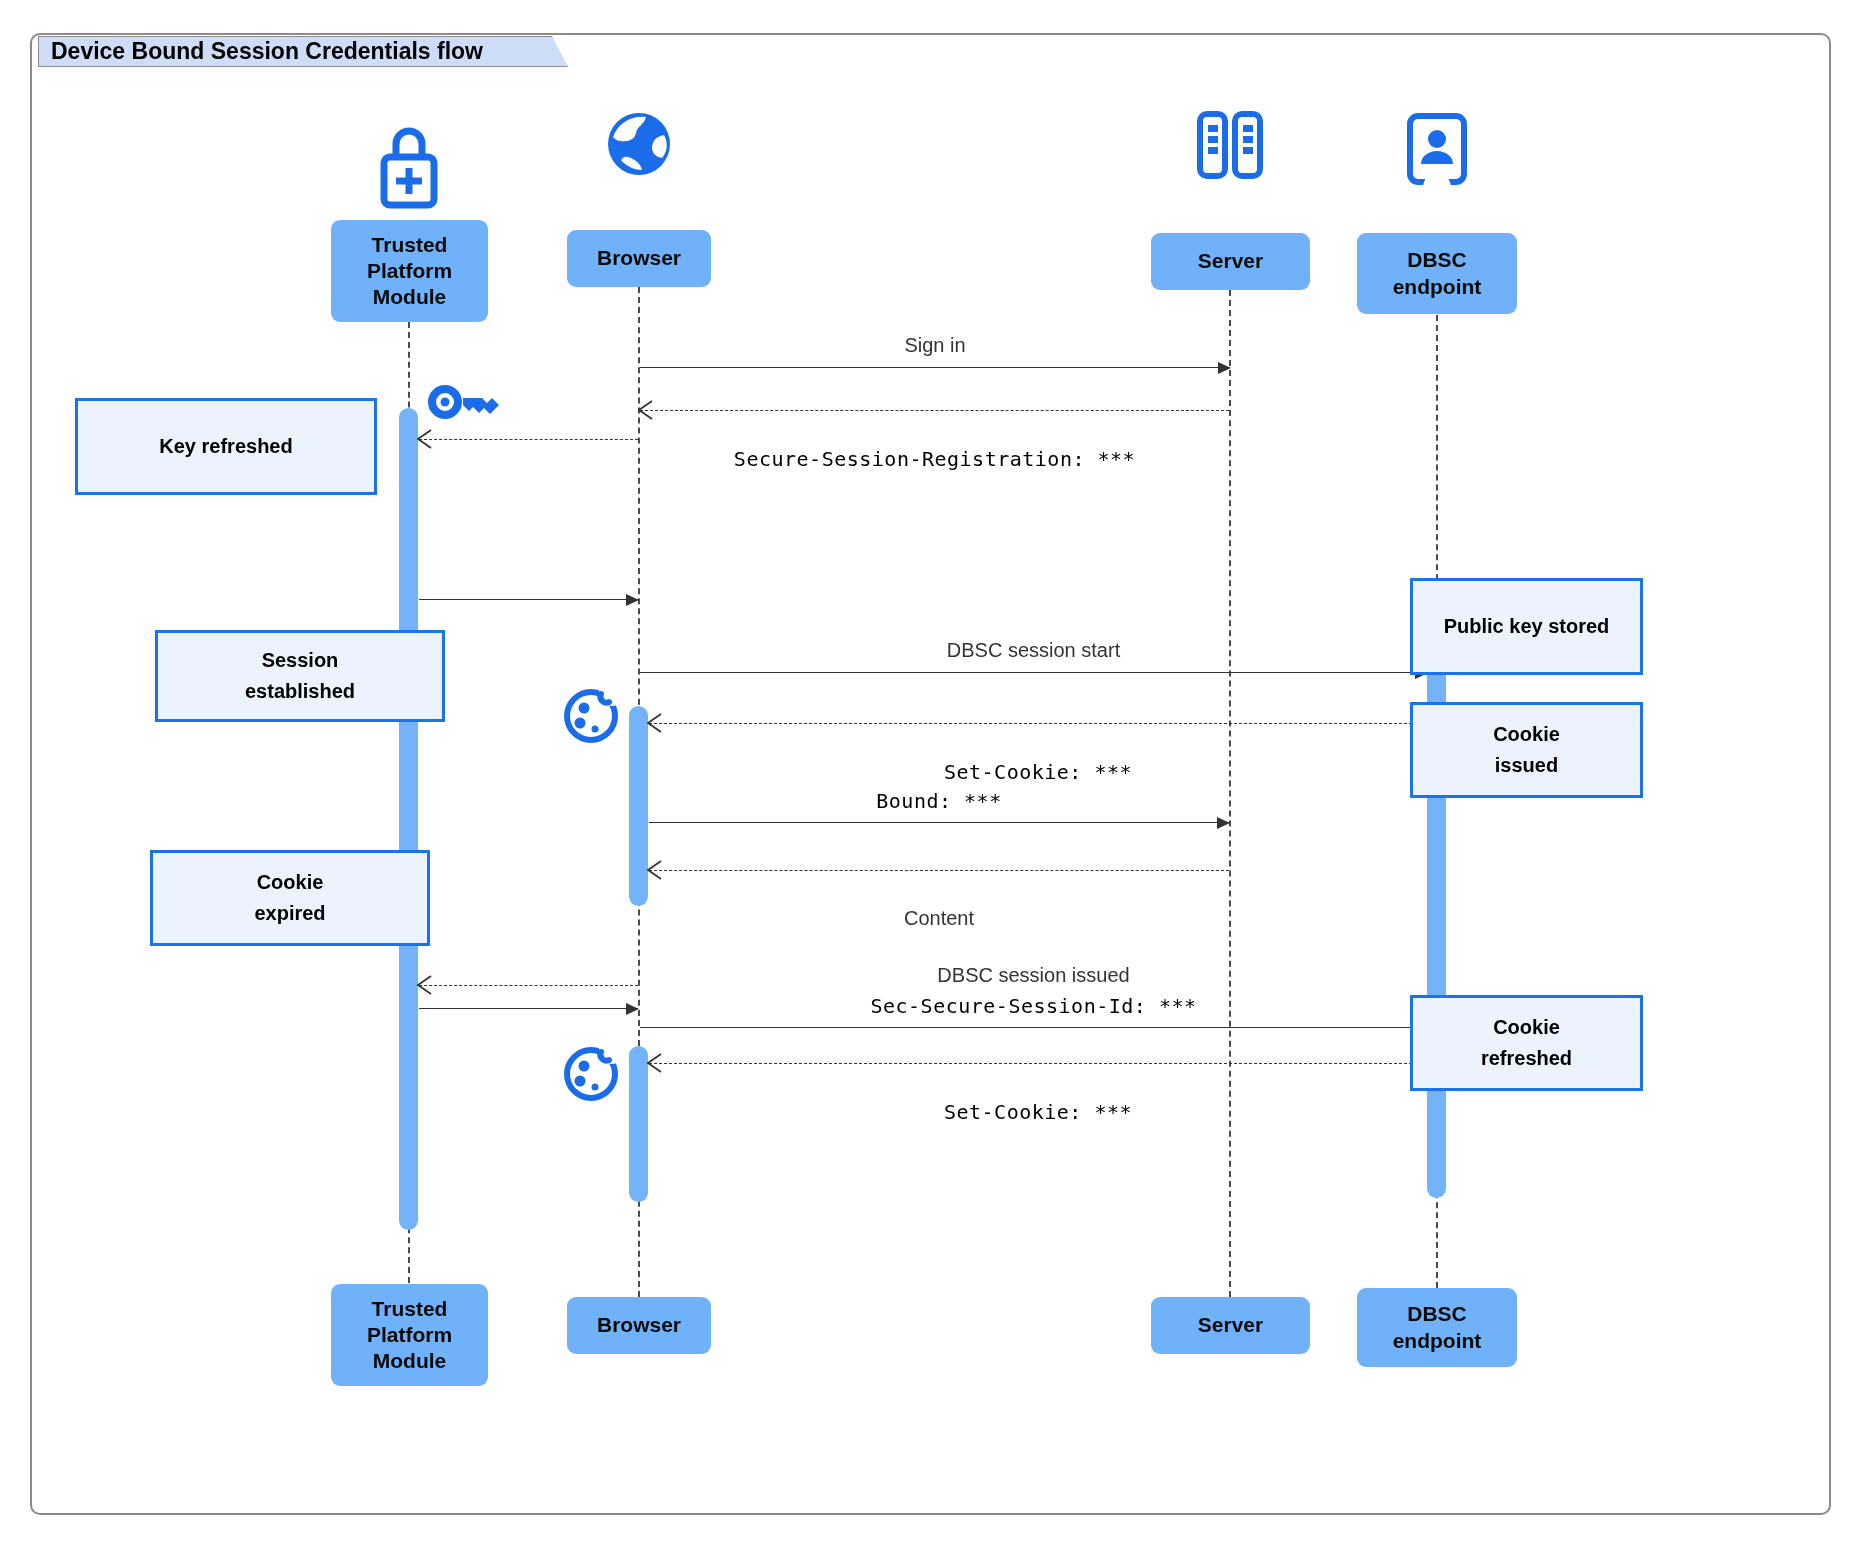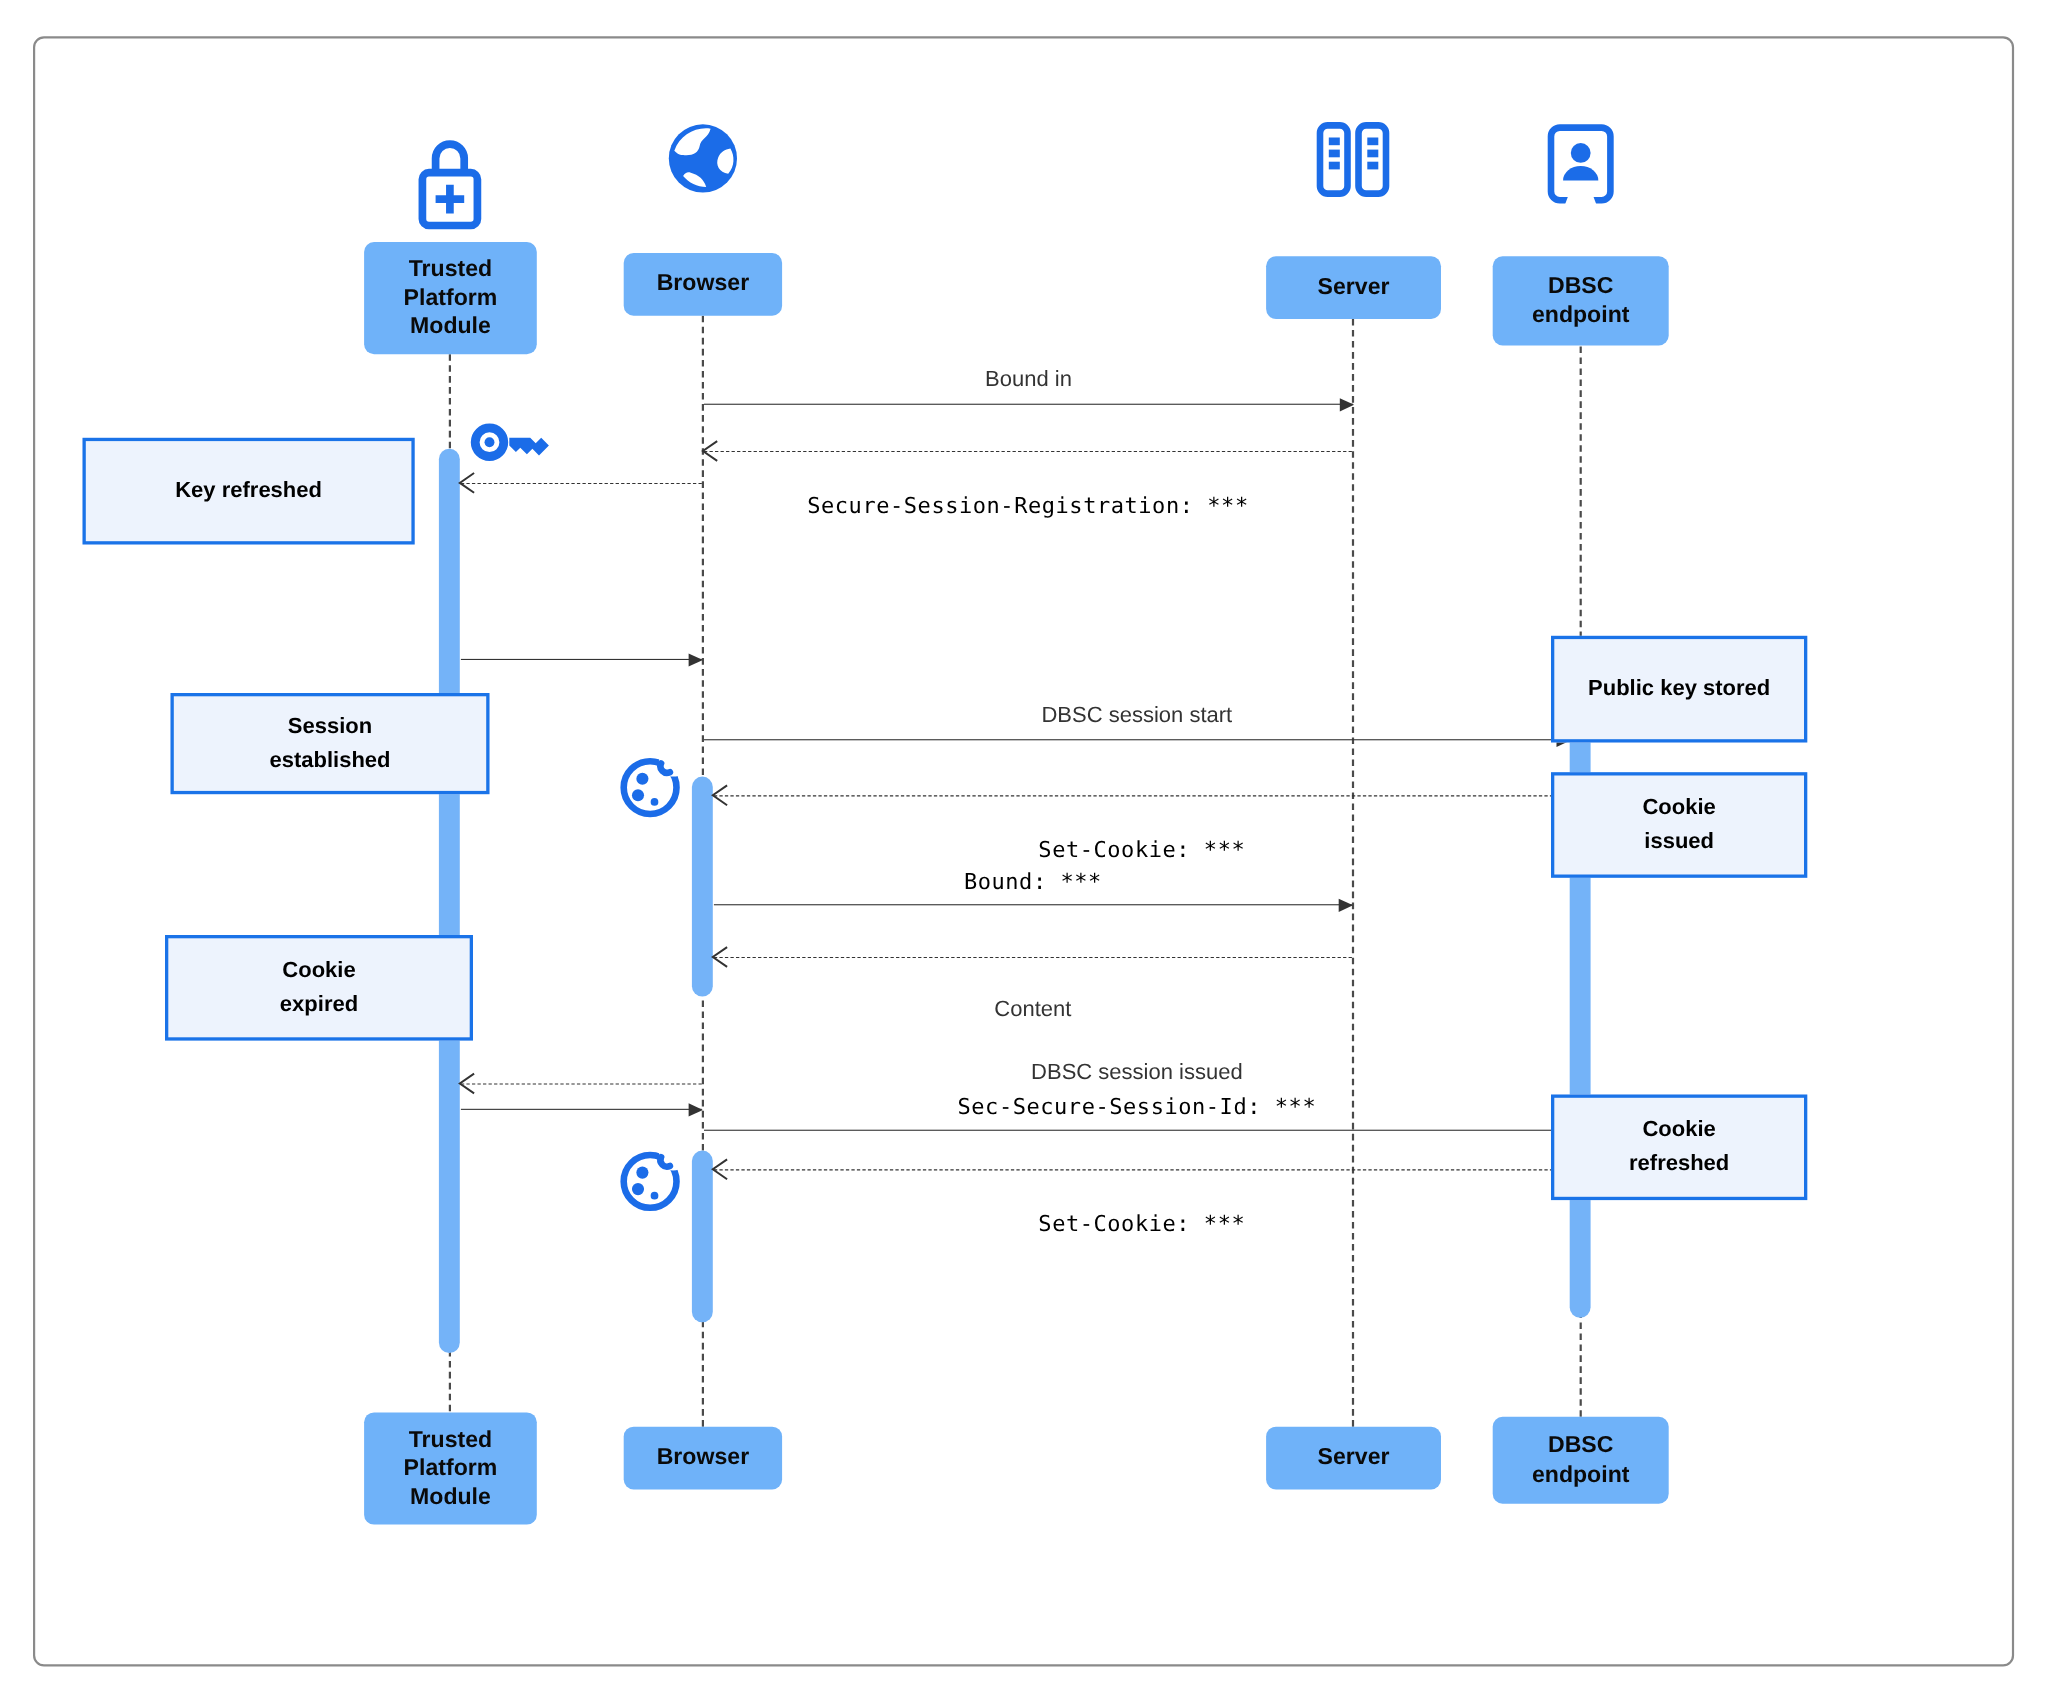--- a/index.html
+++ b/index.html
@@ -31,20 +31,23 @@
   .mlabel.below{top:9px;margin-top:28px;}
   .mono{font-family:"DejaVu Sans Mono",monospace;color:#000;letter-spacing:.5px;}
   .icon{position:absolute;z-index:7;}
 </style>
 </head>
 <body>
 
 <div class="canvas">
 
   <div class="frame"></div>
+  <div class="title-tab">
+    <span>Device Bound Session Credentials flow</span>
+  </div>
 
   <div class="lifeline" style="left:408px;top:322px;height:961px;"></div>
   <div class="lifeline" style="left:638px;top:287px;height:1010px;"></div>
   <div class="lifeline" style="left:1229px;top:290px;height:1007px;"></div>
   <div class="lifeline" style="left:1436px;top:315px;height:973px;"></div>
 
   <div class="bar" style="left:399px;top:408px;height:822px;"></div>
   <div class="bar" style="left:629px;top:706px;height:200px;"></div>
   <div class="bar" style="left:629px;top:1046px;height:156px;"></div>
   <div class="bar" style="left:1427px;top:632px;height:566px;"></div>
@@ -128,21 +131,21 @@
   <div class="note" style="left:1410px;top:702px;width:233px;height:96px;">Cookie
 issued</div>
   <div class="note" style="left:150px;top:850px;width:280px;height:96px;">Cookie
 expired</div>
   <div class="note" style="left:1410px;top:995px;width:233px;height:96px;">Cookie
 refreshed</div>
 
   <div class="msg" style="left:640px;top:367px;width:590px;">
     <div class="line"></div>
     <span class="head-r"></span>
-    <div class="mlabel above">Bound in</div>
+    <div class="mlabel above">Sign in</div>
   </div>
 
   <div class="msg dashed" style="left:640px;top:410px;width:589px;">
     <div class="line"></div>
     <span class="head-l">
       <svg width="18" height="22" viewBox="0 0 18 22">
           <path d="M15 2 L2 11 L15 20" fill="none" stroke="#333" stroke-width="1.8"></path>
         </svg>
     </span>
     <div class="mlabel below mono">Secure-Session-Registration: ***</div>

